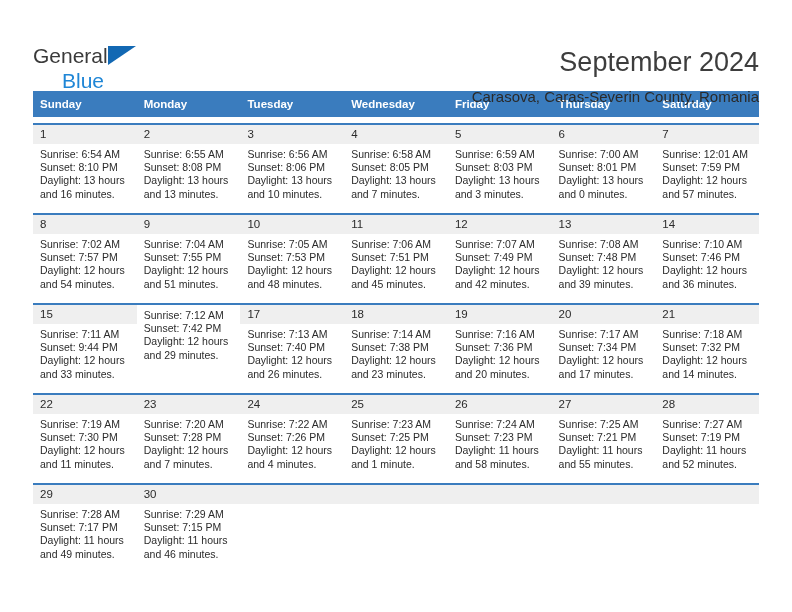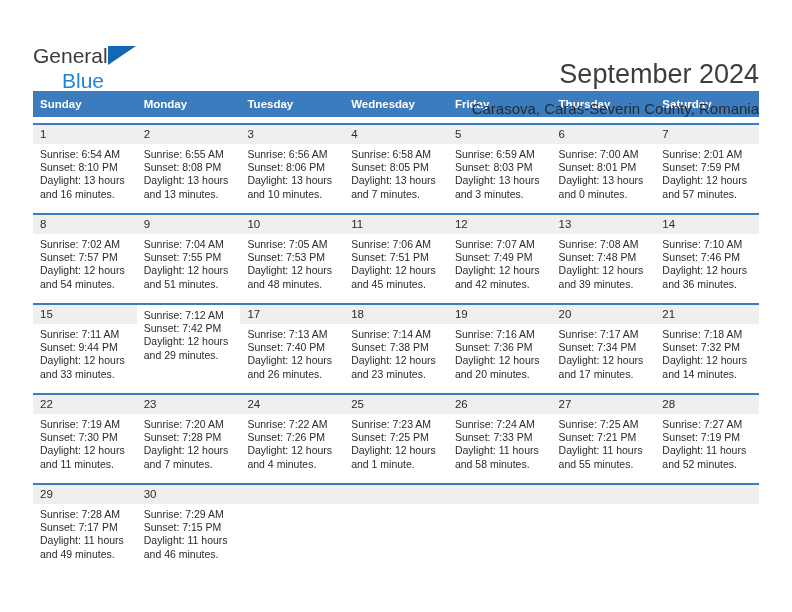--- a/index.html
+++ b/index.html
@@ -53,21 +53,21 @@
   .logo-row2 {
     font-size: 21px;
     color: #1f86d6;
     margin-top: 1px;
     margin-left: 29px;
   }
 
   .title-block {
     position: absolute;
     right: 0;
-    top: 16px;
+    top: 4px;
     text-align: right;
   }
   .cal-title {
     font-size: 27px;
     color: #3d3d3d;
     font-weight: normal;
     line-height: 34px;
     margin-top: 22px;
   }
   .cal-subtitle {
@@ -212,21 +212,21 @@
         <div class="day-info">
           <div>Sunrise: 7:00 AM</div>
           <div>Sunset: 8:01 PM</div>
           <div>Daylight: 13 hours</div>
           <div>and 0 minutes.</div>
         </div>
       </div>
       <div class="day">
         <div class="day-num-band">7</div>
         <div class="day-info">
-          <div>Sunrise: 2:01 AM</div>
+          <div>Sunrise: 12:01 AM</div>
           <div>Sunset: 7:59 PM</div>
           <div>Daylight: 12 hours</div>
           <div>and 57 minutes.</div>
         </div>
       </div>
     </div>
 
     <div class="week">
       <div class="day">
         <div class="day-num-band">8</div>
@@ -392,21 +392,21 @@
           <div>Sunrise: 7:23 AM</div>
           <div>Sunset: 7:25 PM</div>
           <div>Daylight: 12 hours</div>
           <div>and 1 minute.</div>
         </div>
       </div>
       <div class="day">
         <div class="day-num-band">26</div>
         <div class="day-info">
           <div>Sunrise: 7:24 AM</div>
-          <div>Sunset: 7:33 PM</div>
+          <div>Sunset: 7:23 PM</div>
           <div>Daylight: 11 hours</div>
           <div>and 58 minutes.</div>
         </div>
       </div>
       <div class="day">
         <div class="day-num-band">27</div>
         <div class="day-info">
           <div>Sunrise: 7:25 AM</div>
           <div>Sunset: 7:21 PM</div>
           <div>Daylight: 11 hours</div>

